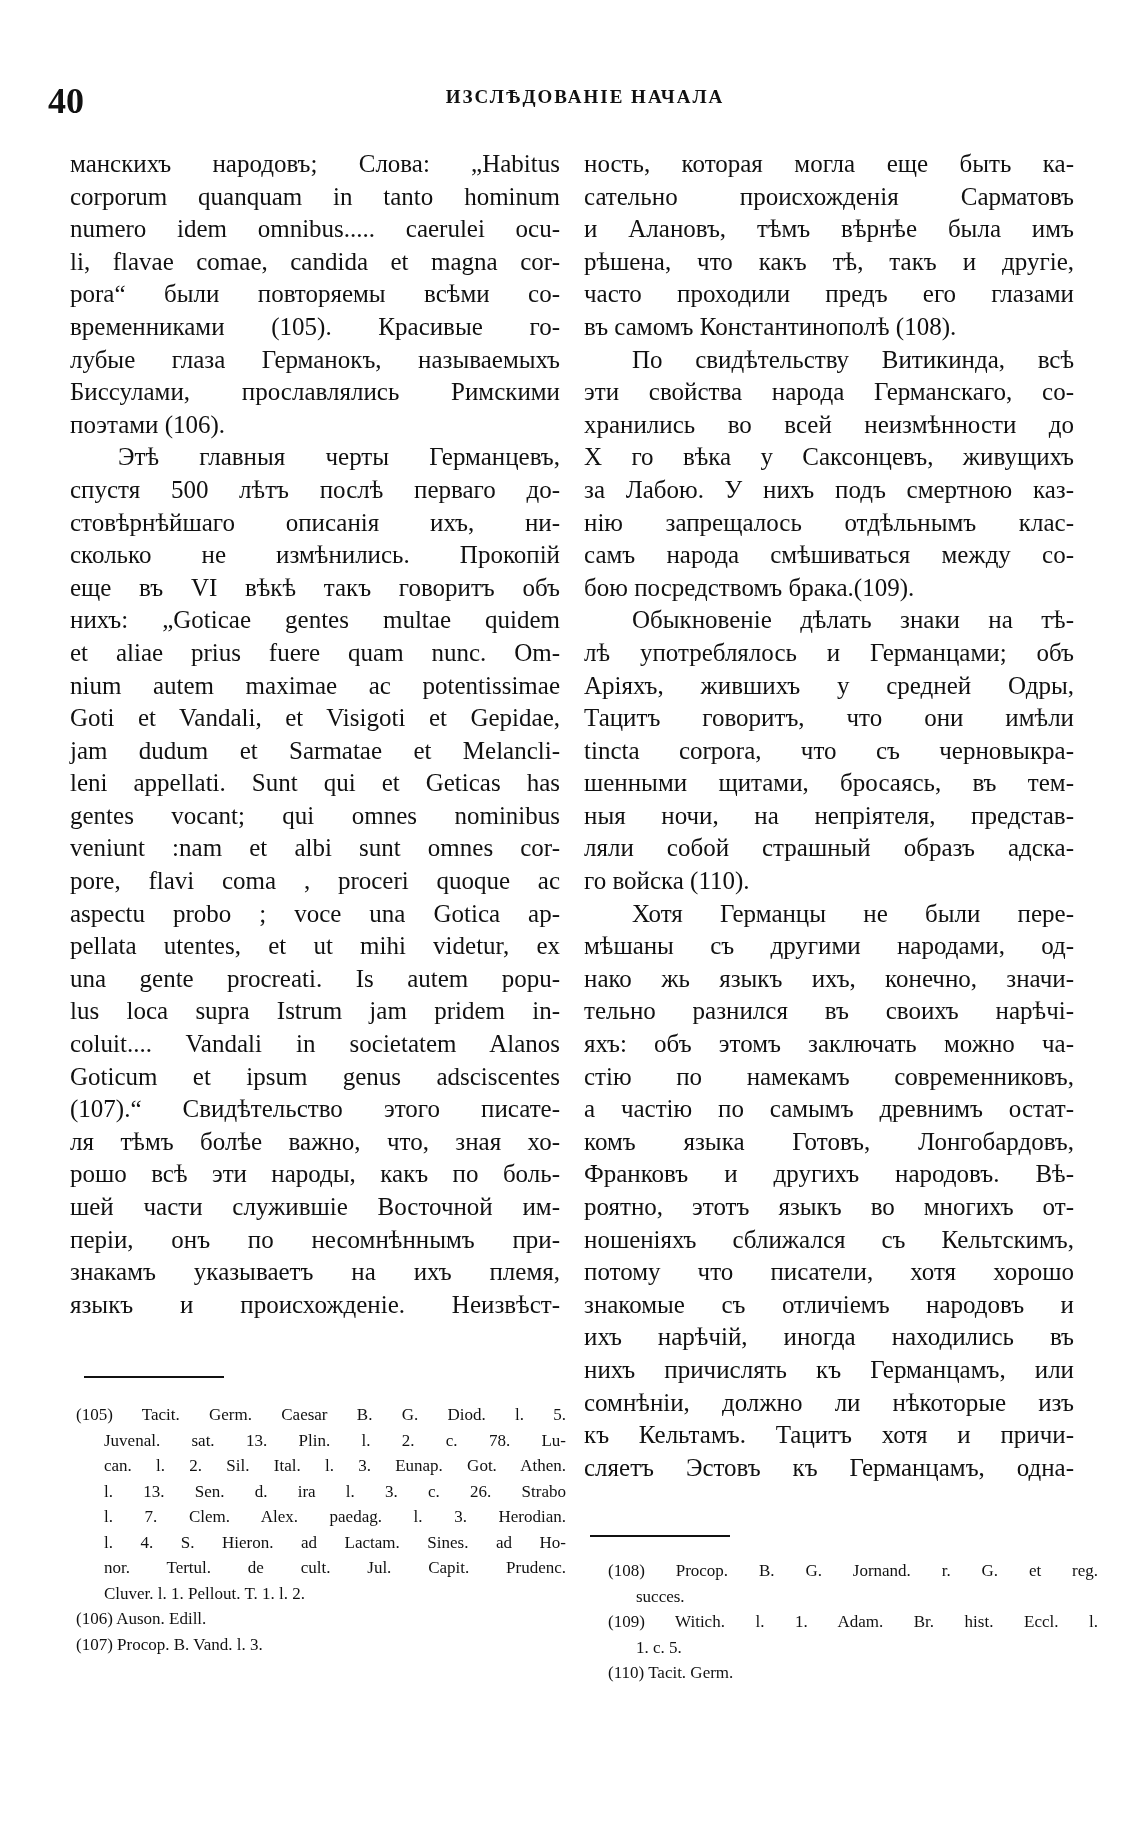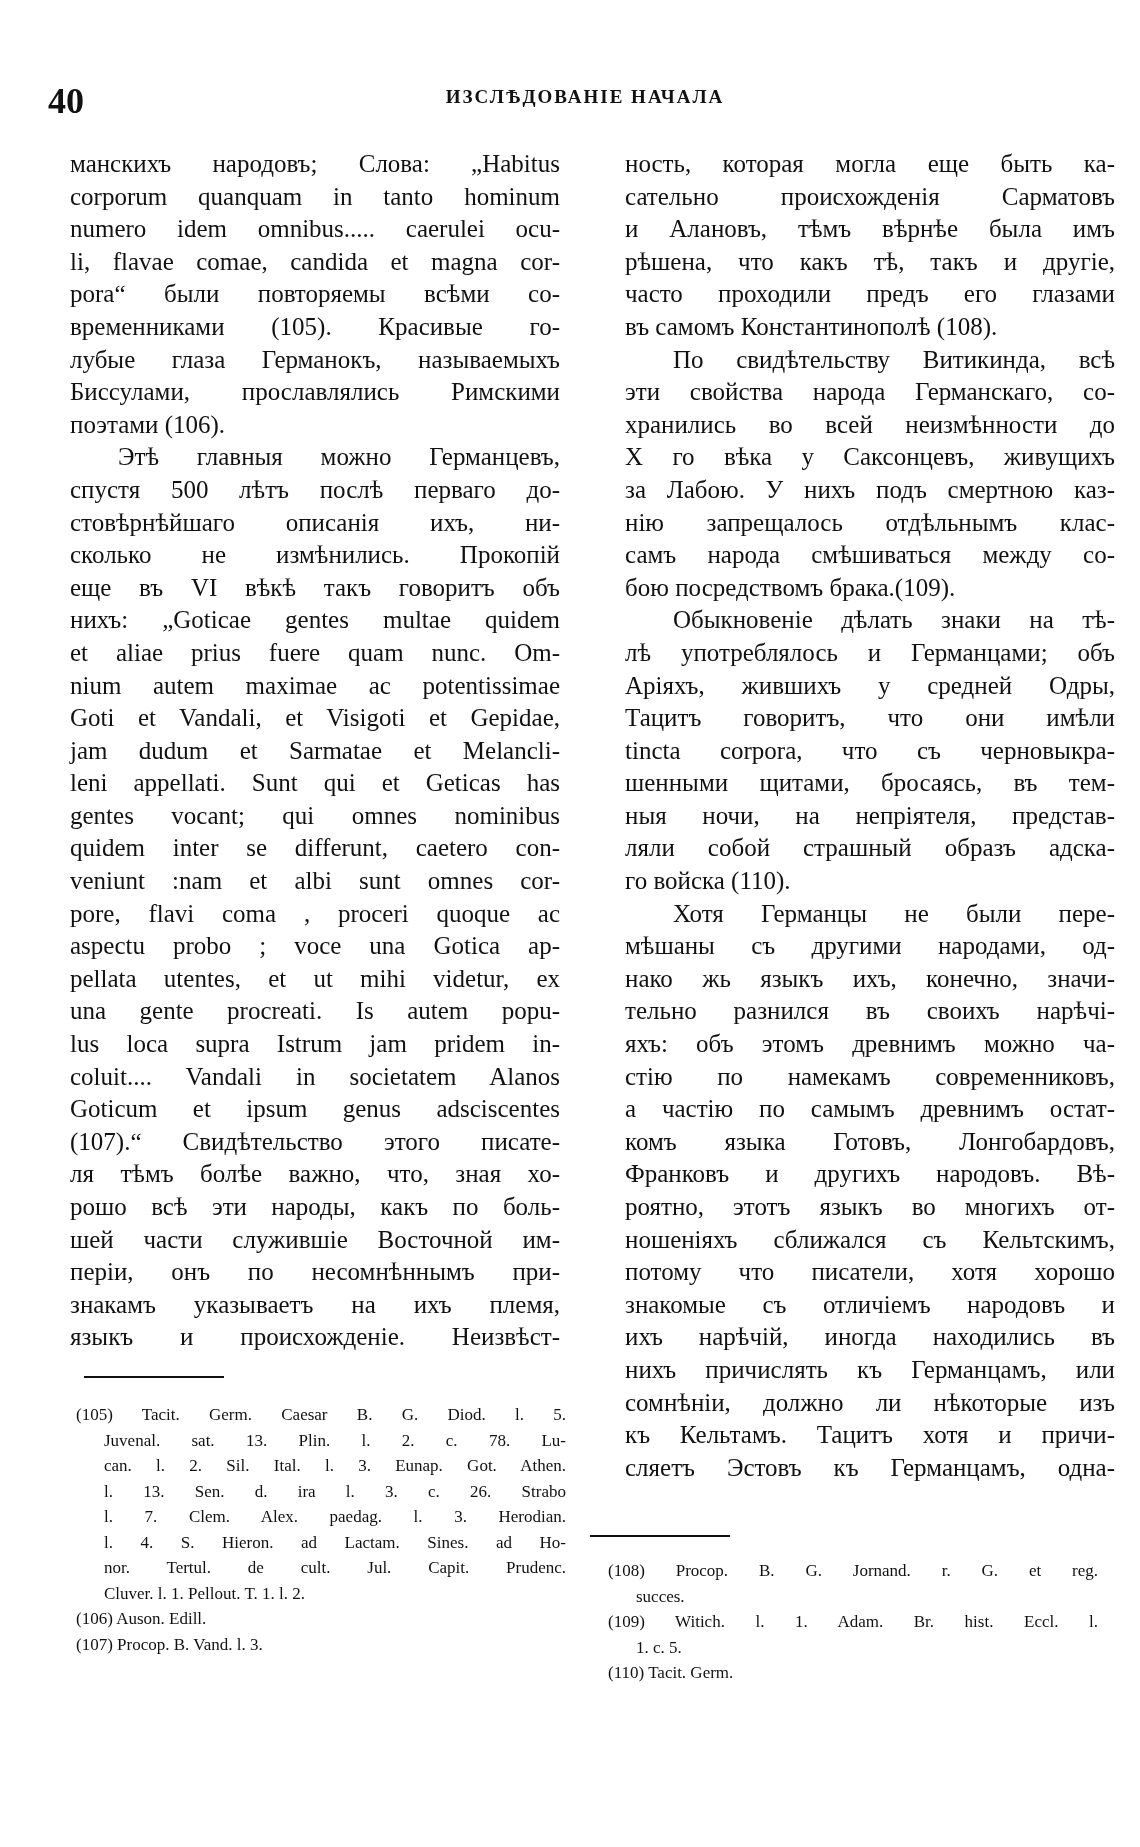--- a/index.html
+++ b/index.html
@@ -3,21 +3,21 @@
 <meta charset="utf-8">
 <style>
   html, body { margin: 0; padding: 0; background: #ffffff; }
   body { width: 1140px; height: 1847px; position: relative; overflow: hidden;
          font-family: "Liberation Serif", "DejaVu Serif", serif; color: #111; }
   .page-number { position: absolute; left: 48px; top: 80px; font-size: 36px; font-weight: bold; }
   .running-head { position: absolute; left: 15px; width: 1140px; top: 86px; text-align: center;
                   font-size: 19px; font-weight: bold; letter-spacing: 2px; }
   .col { position: absolute; top: 148px; width: 490px; }
   .col-left { left: 70px; }
-  .col-right { left: 584px; margin-left: 41px; }
+  .col-right { left: 584px; }
   .line { display: block; height: 32.6px; line-height: 32.6px; font-size: 25px;
           text-align: justify; text-align-last: justify; white-space: nowrap; overflow: visible; }
   .line.last { text-align-last: left; }
   .line.indent { padding-left: 48px; }
   .rule { position: absolute; height: 2px; background: #111; }
   .notes { position: absolute; width: 490px; }
   .note-line { display: block; font-size: 17px; line-height: 25.5px; height: 25.5px;
                text-align: justify; text-align-last: justify; white-space: nowrap; }
   .note-line.cont { padding-left: 28px; }
   .note-line.last { text-align-last: left; }
@@ -32,33 +32,32 @@
   <div class="col col-left" id="left-body">
       <span class="line">манскихъ народовъ; Слова: „Habitus</span>
       <span class="line">corporum quanquam in tanto hominum</span>
       <span class="line">numero idem omnibus..... caerulei ocu-</span>
       <span class="line">li, flavae comae, candida et magna cor-</span>
       <span class="line">pora“ были повторяемы всѣми со-</span>
       <span class="line">временниками (105). Красивые го-</span>
       <span class="line">лубые глаза Германокъ, называемыхъ</span>
       <span class="line">Биссулами, прославлялись Римскими</span>
       <span class="line last">поэтами (106).</span>
-      <span class="line indent">Этѣ главныя можно Германцевъ,</span>
+      <span class="line indent">Этѣ главныя черты Германцевъ,</span>
       <span class="line">спустя 500 лѣтъ послѣ перваго до-</span>
       <span class="line">стовѣрнѣйшаго описанія ихъ, ни-</span>
       <span class="line">сколько не измѣнились. Прокопій</span>
       <span class="line">еще въ VI вѣкѣ такъ говоритъ объ</span>
       <span class="line">нихъ: „Goticae gentes multae quidem</span>
       <span class="line">et aliae prius fuere quam nunc. Om-</span>
       <span class="line">nium autem maximae ac potentissimae</span>
       <span class="line">Goti et Vandali, et Visigoti et Gepidae,</span>
       <span class="line">jam dudum et Sarmatae et Melancli-</span>
       <span class="line">leni appellati. Sunt qui et Geticas has</span>
       <span class="line">gentes vocant; qui omnes nominibus</span>
-      <span class="line">quidem inter se differunt, caetero con-</span>
       <span class="line">veniunt :nam et albi sunt omnes cor-</span>
       <span class="line">pore, flavi coma , proceri quoque ac</span>
       <span class="line">aspectu probo ; voce una Gotica ap-</span>
       <span class="line">pellata utentes, et ut mihi videtur, ex</span>
       <span class="line">una gente procreati. Is autem popu-</span>
       <span class="line">lus loca supra Istrum jam pridem in-</span>
       <span class="line">coluit.... Vandali in societatem Alanos</span>
       <span class="line">Goticum et ipsum genus adsciscentes</span>
       <span class="line">(107).“ Свидѣтельство этого писате-</span>
       <span class="line">ля тѣмъ болѣе важно, что, зная хо-</span>
@@ -89,21 +88,21 @@
       <span class="line">Тацитъ говоритъ, что они имѣли</span>
       <span class="line">tincta corpora, что съ черновыкра-</span>
       <span class="line">шенными щитами, бросаясь, въ тем-</span>
       <span class="line">ныя ночи, на непріятеля, представ-</span>
       <span class="line">ляли собой страшный образъ адска-</span>
       <span class="line last">го войска (110).</span>
       <span class="line indent">Хотя Германцы не были пере-</span>
       <span class="line">мѣшаны съ другими народами, од-</span>
       <span class="line">нако жь языкъ ихъ, конечно, значи-</span>
       <span class="line">тельно разнился въ своихъ нарѣчі-</span>
-      <span class="line">яхъ: объ этомъ древнимъ можно ча-</span>
+      <span class="line">яхъ: объ этомъ заключать можно ча-</span>
       <span class="line">стію по намекамъ современниковъ,</span>
       <span class="line">а частію по самымъ древнимъ остат-</span>
       <span class="line">комъ языка Готовъ, Лонгобардовъ,</span>
       <span class="line">Франковъ и другихъ народовъ. Вѣ-</span>
       <span class="line">роятно, этотъ языкъ во многихъ от-</span>
       <span class="line">ношеніяхъ сближался съ Кельтскимъ,</span>
       <span class="line">потому что писатели, хотя хорошо</span>
       <span class="line">знакомые съ отличіемъ народовъ и</span>
       <span class="line">ихъ нарѣчій, иногда находились въ</span>
       <span class="line">нихъ причислять къ Германцамъ, или</span>

